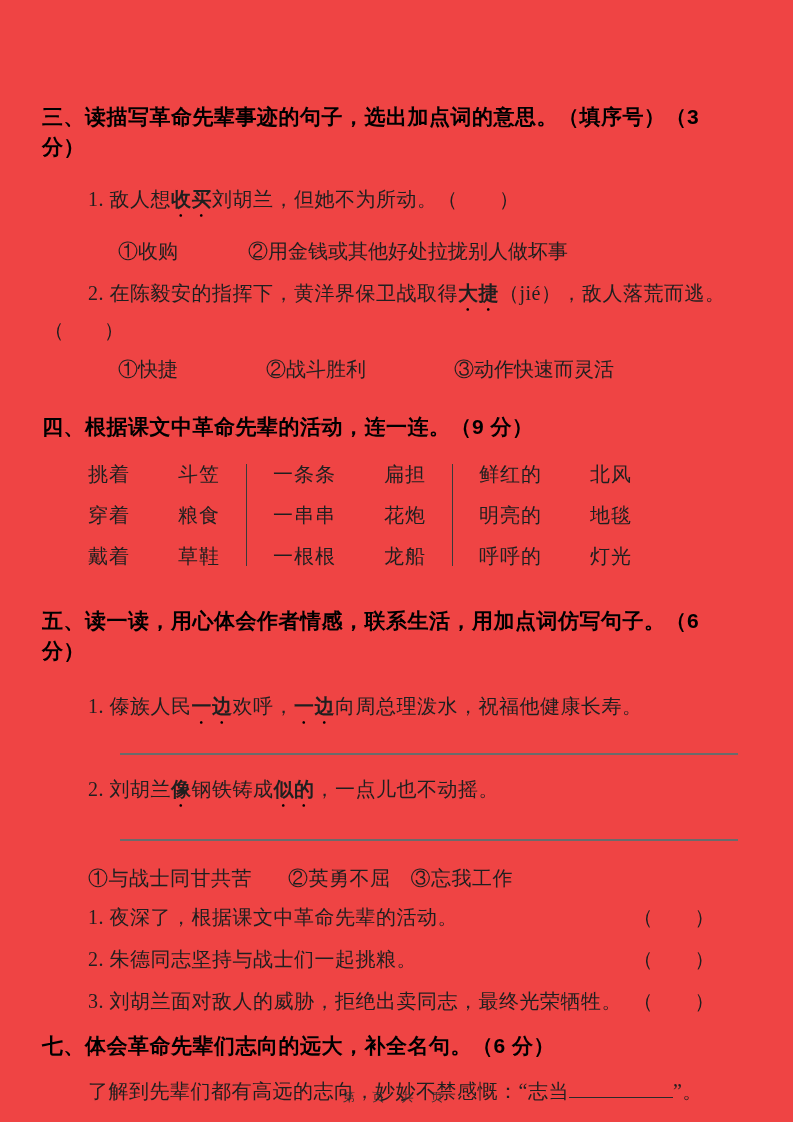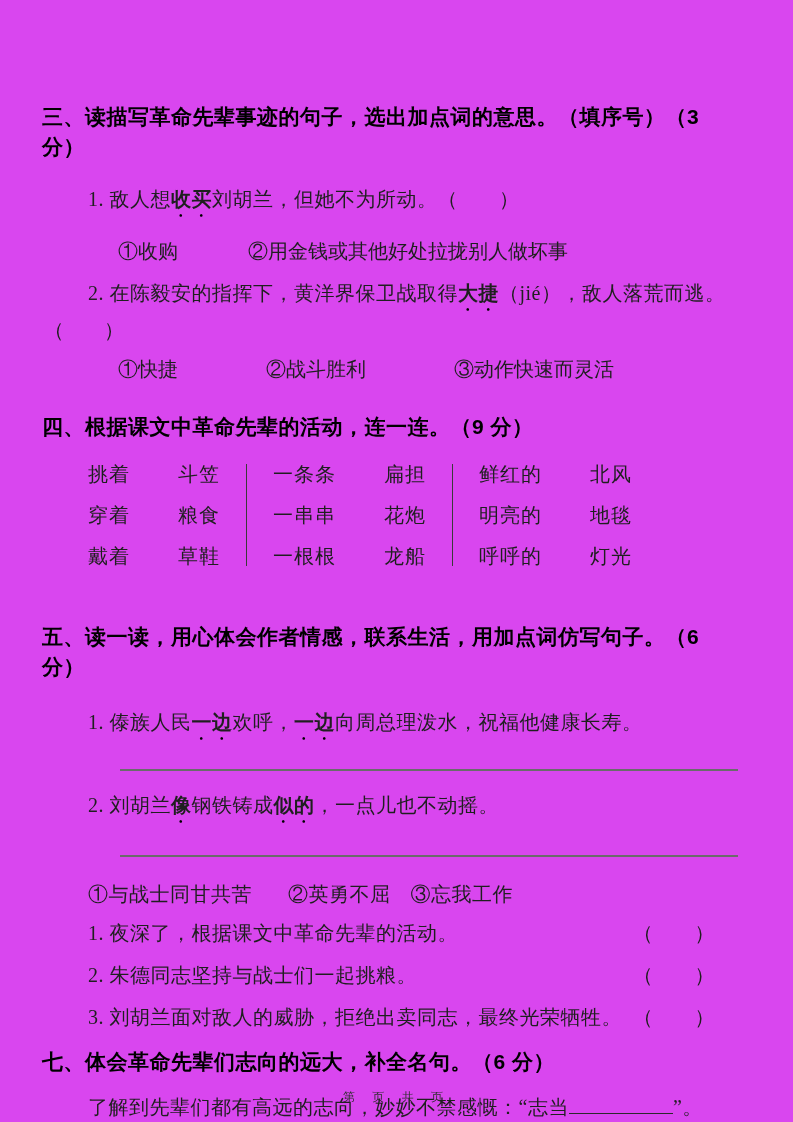--- a/index.html
+++ b/index.html
@@ -1,21 +1,21 @@
 <!DOCTYPE html>
 <html lang="zh"><head>
 <meta charset="utf-8">
 <style>
   html, body { margin: 0; padding: 0; background: #e9e9e9; }
   .page {
     position: relative;
     width: 793px;
     height: 1122px;
     margin: 0 auto;
-    background: #d946ef;
+    background: #ef4444;
     color: #1f1f1f;
     font-family: "Liberation Serif", "DejaVu Serif", serif;
     font-size: 20px;
     overflow: hidden;
   }
   .content { padding: 102px 52px 0 42px; }
 
   .sec-heading {
     font-family: "Liberation Sans", "DejaVu Sans", sans-serif;
     font-weight: 700;
@@ -96,21 +96,21 @@
     font-family: Liberation Sans, sans-serif;
   }
 
   .mb-24 { margin-bottom: 22px; }
   .mb-16 { margin-bottom: 15px; }
   .mb-12 { margin-bottom: 12px; }
   .mb-10 { margin-bottom: 9px; }
   .mb-30 { margin-bottom: 28px; }
   .mb-20 { margin-bottom: 19px; }
   .mb-26 { margin-bottom: 25px; }
-  .mb-36 { margin-bottom: 54px; }
+  .mb-36 { margin-bottom: 38px; }
 </style>
 </head>
 <body>
 
 <div class="page">
   <div class="content">
 
     <div>
       <div class="sec-heading mb-24">三、读描写革命先辈事迹的句子，选出加点词的意思。（填序号）（3 分）</div>
 

